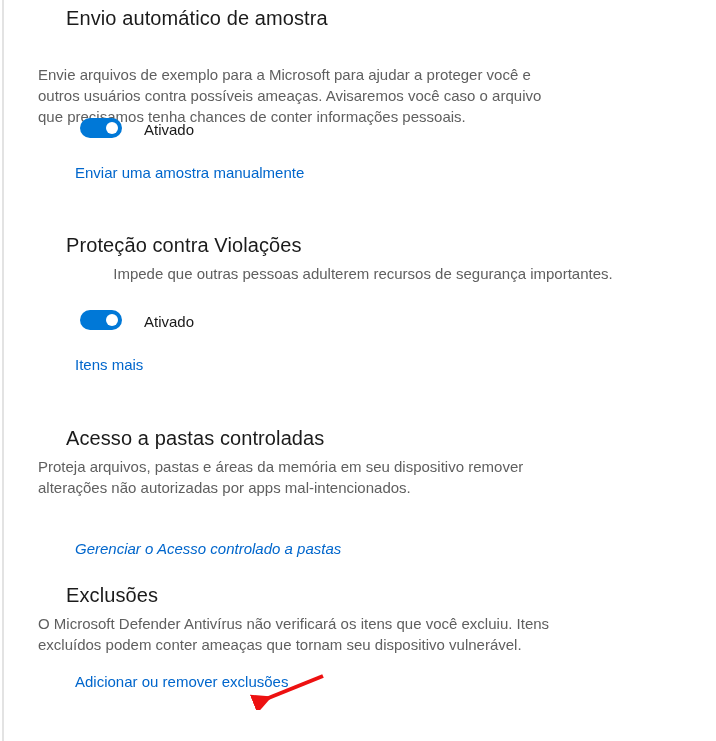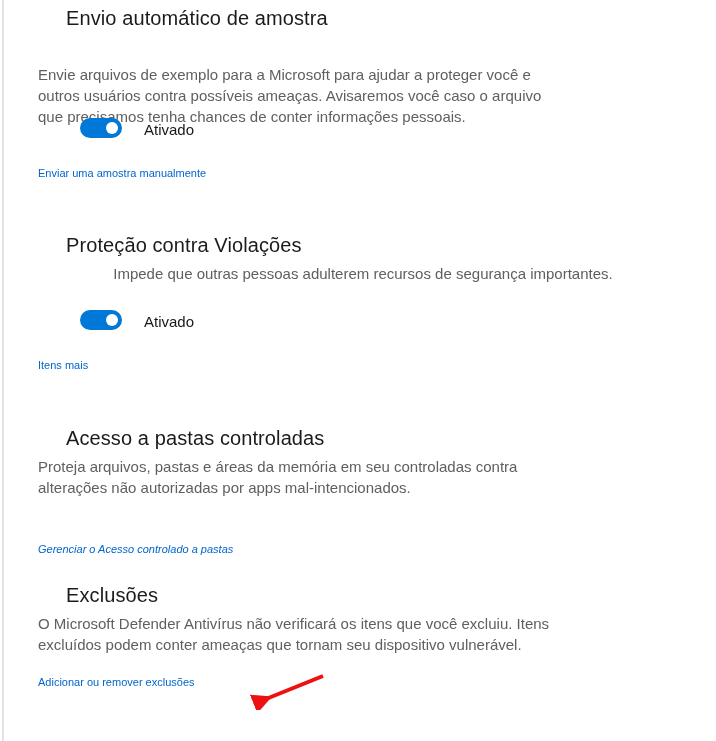--- a/index.html
+++ b/index.html
@@ -31,26 +31,27 @@
     letter-spacing: 0.1px;
     white-space: nowrap;
     margin-left: 28px;
   }
   .sec-desc {
     font-size: 15px;
     line-height: 21px;
     color: #5f5f5f;
   }
   .sec-link {
-    font-size: 11px;
+    font-size: 15px;
     line-height: 20px;
     color: #0066cc;
     text-decoration: none;
     white-space: nowrap;
     cursor: pointer;
+    margin-left: 37px;
   }
   .toggle-row {
     display: flex;
     align-items: flex-end;
     left: 36px;
     margin-left: 44px;
   }
   .toggle {
     position: relative;
     width: 42px;
@@ -122,21 +123,21 @@
   <p class="abs sec-desc s2-desc">Impede que outras pessoas adulterem recursos de segurança importantes.</p>
   <div class="abs toggle-row s2-toggle">
     <div class="toggle" role="switch" aria-checked="true">
       <div class="knob"></div>
     </div>
     <span class="toggle-label">Ativado</span>
   </div>
   <a class="abs sec-link s2-link">Itens mais</a>
 
   <h2 class="abs sec-title s3-title">Acesso a pastas controladas</h2>
-  <p class="abs sec-desc s3-desc">Proteja arquivos, pastas e áreas da memória em seu controladas contra alterações não autorizadas por apps mal-intencionados.</p>
+  <p class="abs sec-desc s3-desc">Proteja arquivos, pastas e áreas da memória em seu dispositivo remover alterações não autorizadas por apps mal-intencionados.</p>
   <a class="abs sec-link s3-link">Gerenciar o Acesso controlado a pastas</a>
 
   <h2 class="abs sec-title s4-title">Exclusões</h2>
   <p class="abs sec-desc s4-desc">O Microsoft Defender Antivírus não verificará os itens que você excluiu. Itens excluídos podem conter ameaças que tornam seu dispositivo vulnerável.</p>
   <a class="abs sec-link s4-link">Adicionar ou remover exclusões</a>
 
   <svg class="annotation-arrow" viewBox="0 0 86 42">
     <defs>
       <marker id="arrow-head" markerWidth="5" markerHeight="5" refX="3" refY="2.5" orient="auto">
         <polygon points="0,2.5 5,0 5,5" fill="#ed1111"></polygon>

